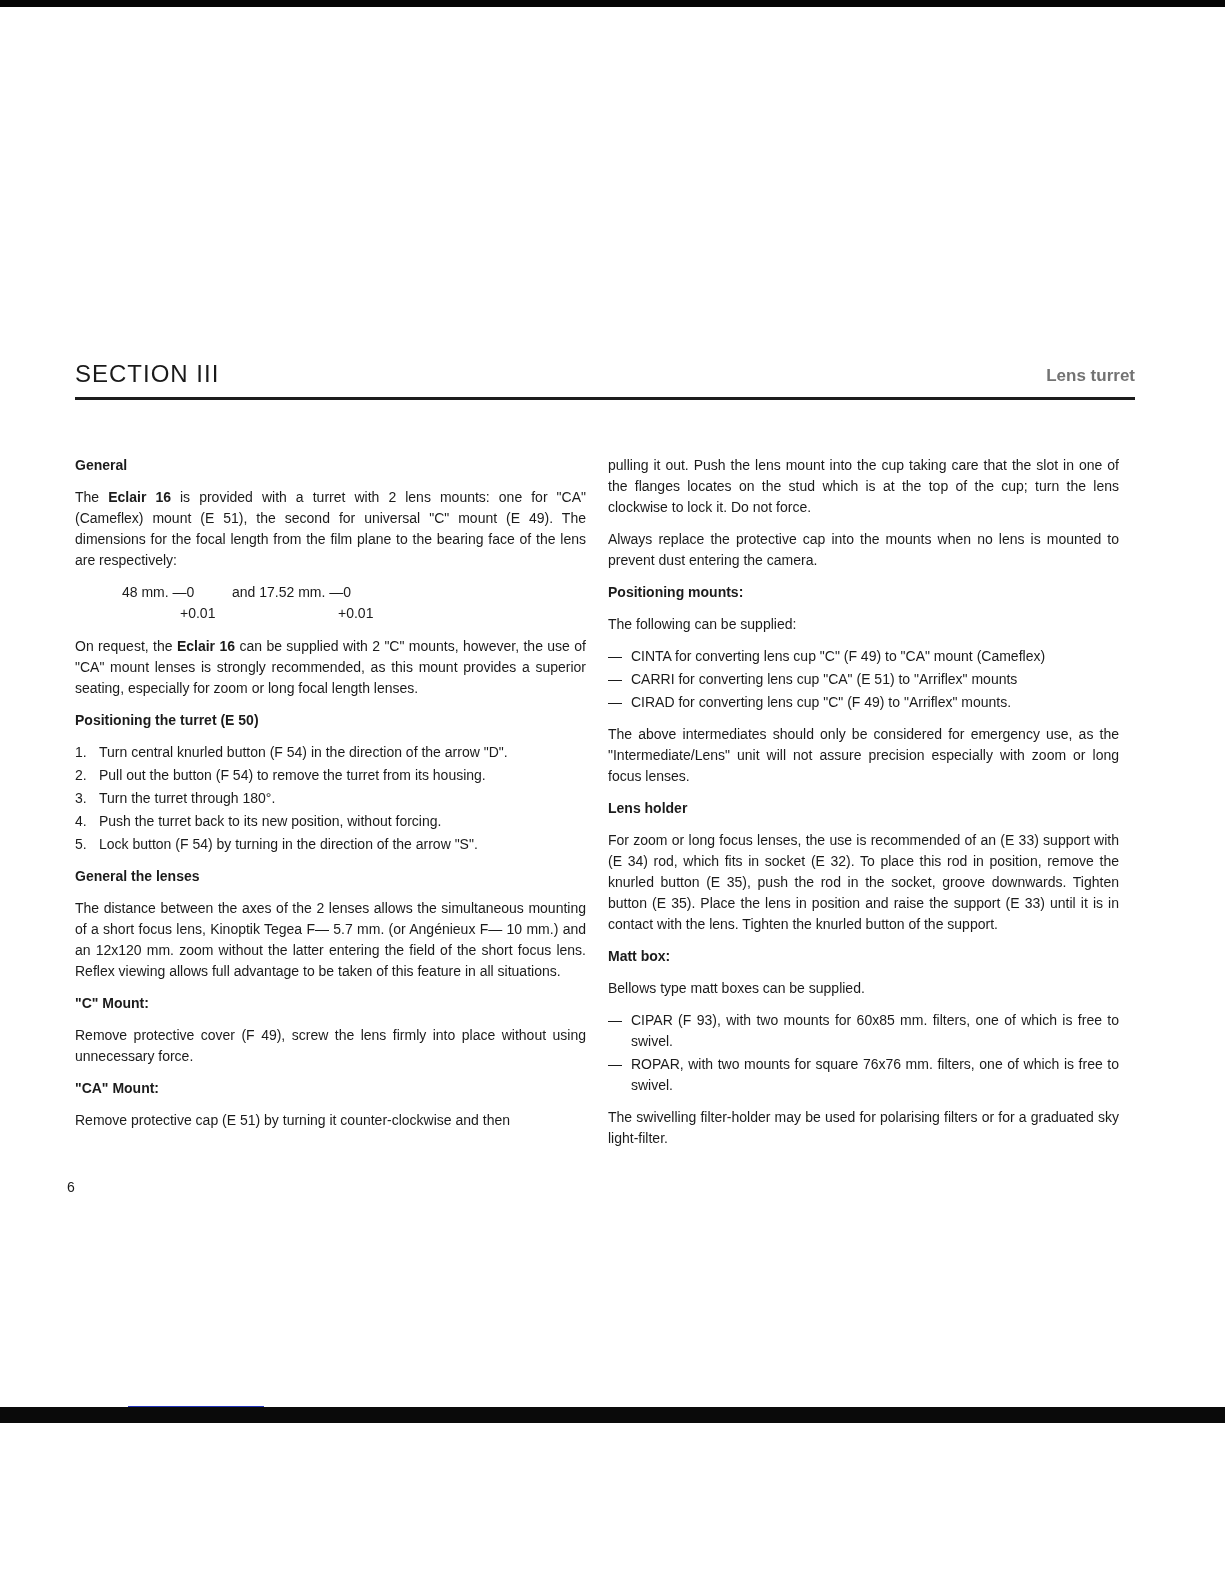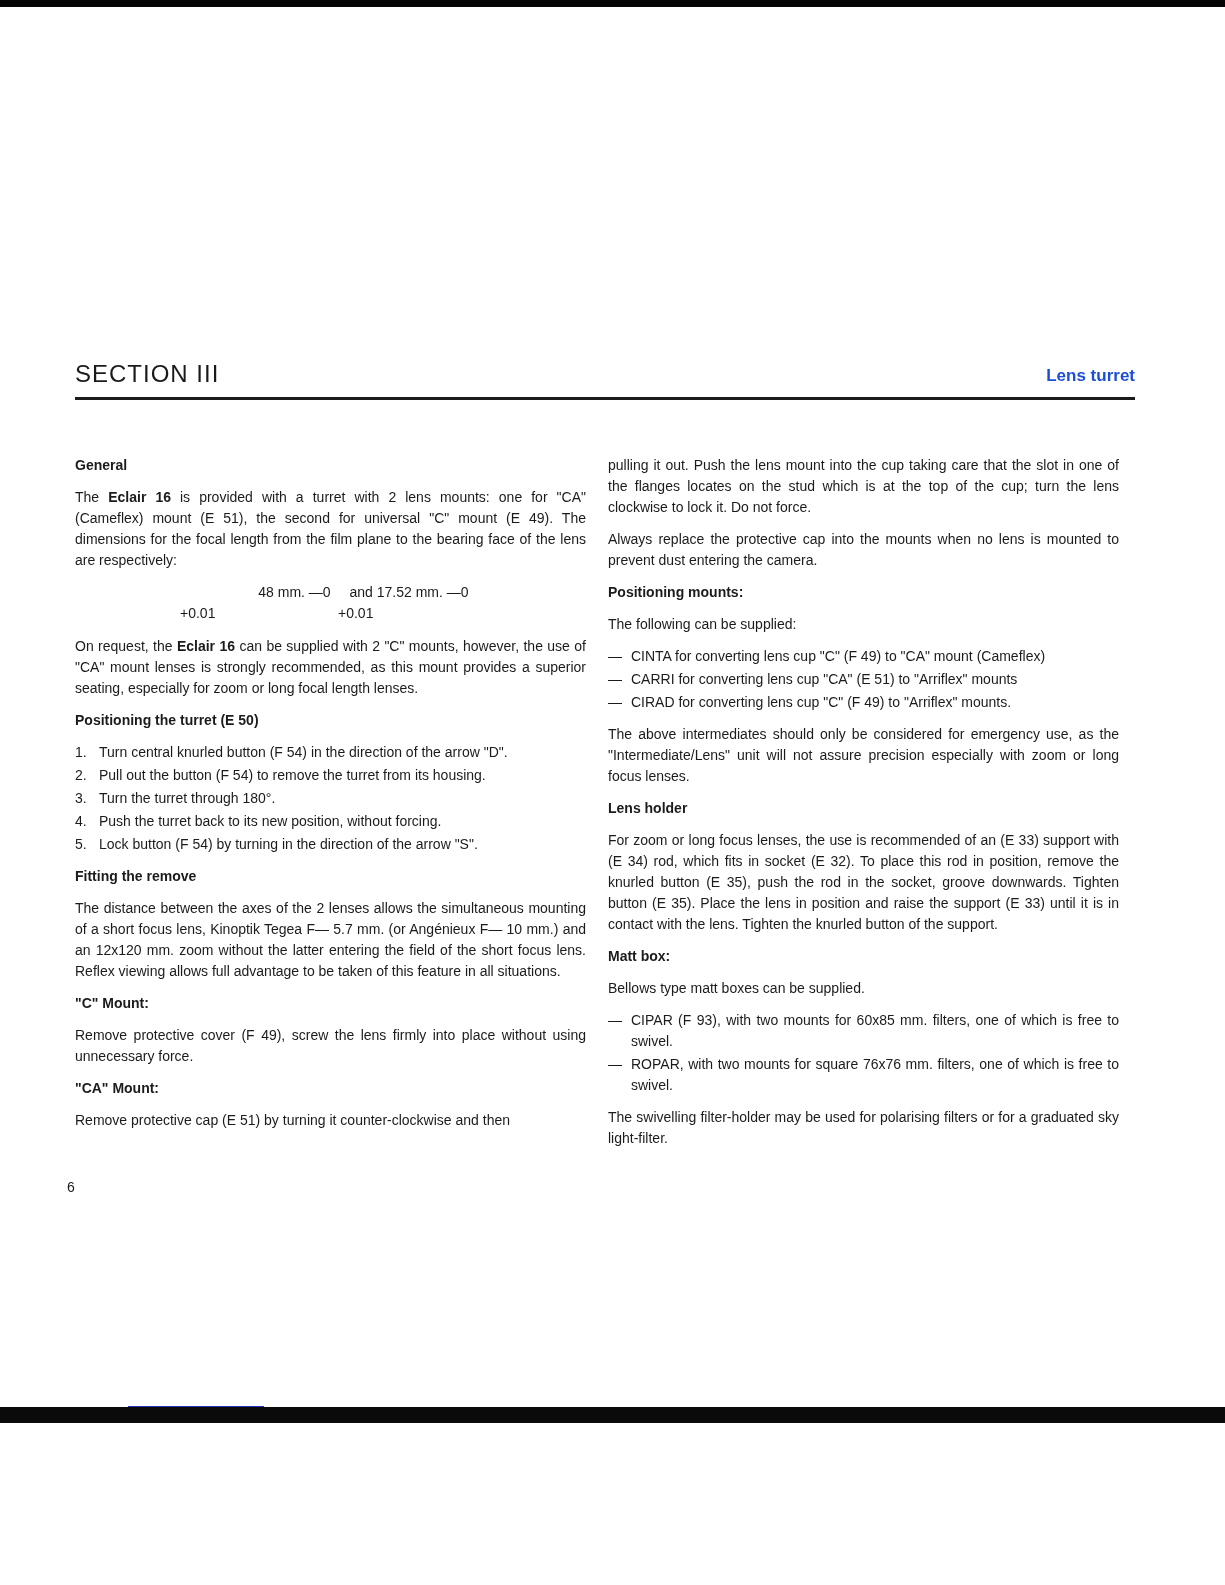--- a/index.html
+++ b/index.html
@@ -35,21 +35,21 @@
   }
   .section-title {
     font-size: 24px;
     font-weight: normal;
     letter-spacing: 1px;
     color: #1a1a1a;
   }
   .topic-title {
     font-size: 17px;
     font-weight: bold;
-    color: #1d4ed8;
+    color: #737373;
     padding-bottom: 2px;
     text-align: center;
   }
   .rule {
     border: none;
     border-top: 3px solid #1c1c1c;
     margin-top: 9px;
   }
 
   .columns {
@@ -67,21 +67,21 @@
   .col p { margin: 0 0 11px; }
   .heading {
     font-weight: bold;
     margin: 17px 0 8px;
     text-align: left;
   }
   .col .heading:first-child { margin-top: 0; }
 
   
   .dims { margin: 1px 0 12px; text-align: left; }
-  .dims .row1 { padding-left: 47px; text-align: center; }
+  .dims .row1 { padding-left: 47px; }
   .dims .row1 .cell-a { display: inline-block; width: 110px; }
   .dims .row2 { padding-left: 105px; }
   .dims .row2 .cell-a { display: inline-block; width: 158px; }
 
   
   .num-list { margin: 0 0 11px; text-align: left; }
   .num-item { display: flex; margin-bottom: 2px; }
   .num-item .num { flex: none; width: 24px; }
 
   
@@ -143,21 +143,21 @@
           <div class="num-item">
               <span class="num">4.</span>
               <span>Push the turret back to its new position, without forcing.</span>
             </div>
           <div class="num-item">
               <span class="num">5.</span>
               <span>Lock button (F 54) by turning in the direction of the arrow "S".</span>
             </div>
         </div>
 
-        <p class="heading">Fitting the remove</p>
+        <p class="heading">General the lenses</p>
         <p>The distance between the axes of the 2 lenses allows the simultaneous mounting of a short focus lens, Kinoptik Tegea F— 5.7 mm. (or Angénieux F— 10 mm.) and an 12x120 mm. zoom without the latter entering the field of the short focus lens. Reflex viewing allows full advantage to be taken of this feature in all situations.</p>
 
         <p class="heading">"C" Mount:</p>
         <p>Remove protective cover (F 49), screw the lens firmly into place without using unnecessary force.</p>
 
         <p class="heading">"CA" Mount:</p>
         <p>Remove protective cap (E 51) by turning it counter-clockwise and then</p>
 
         <div class="page-number">6</div>
       </section>

